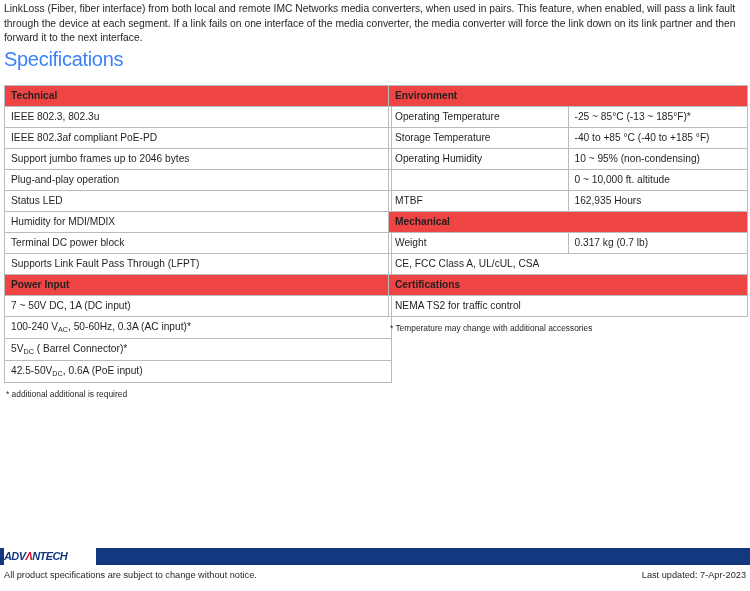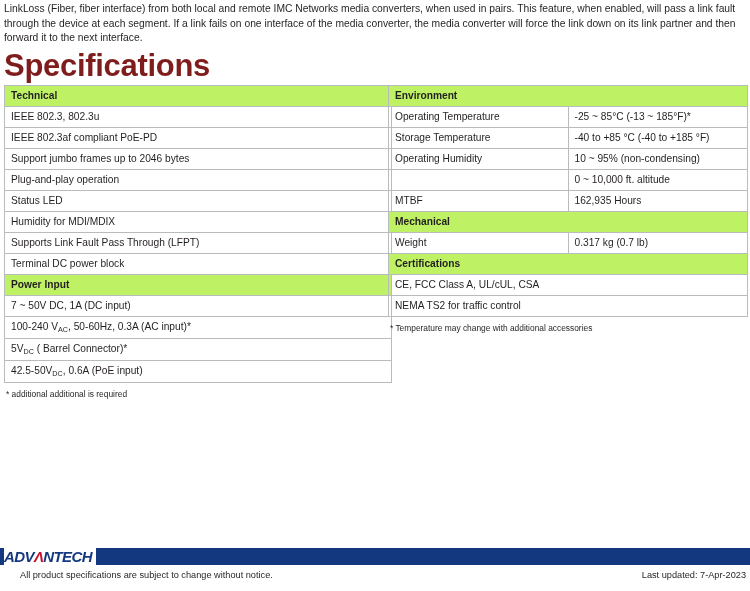--- a/index.html
+++ b/index.html
@@ -26,23 +26,23 @@
     top: 2px;
     width: 742px;
     font-size: 10.3px;
     line-height: 14.5px;
     color: #231f20;
   }
   .section-title {
     position: absolute;
     left: 4px;
     top: 48px;
-    font-size: 31px;
-    font-weight: bold;
-    color: #7f1d1d;
+    font-size: 20px;
+    font-weight: normal;
+    color: #3b82f6;
     letter-spacing: -0.3px;
   }
   .col-left {
     position: absolute;
     left: 4px;
     top: 85px;
     width: 388px;
   }
   .col-right {
     position: absolute;
@@ -58,21 +58,21 @@
   table.spec td {
     border: 1px solid #b9bcbe;
     padding: 3px 6px 4px 6px;
     font-size: 10.2px;
     line-height: 13px;
     vertical-align: top;
     height: 12px;
   }
   table.spec td.hdr {
     font-weight: bold;
-    background: #bef264;
+    background: #ef4444;
   }
   .col-right table.spec td.label {
     width: 124px;
     margin-left: 40px;
   }
   .footnote {
     font-size: 8.4px;
     color: #231f20;
     margin-top: 6px;
     padding-left: 2px;
@@ -95,34 +95,34 @@
     position: absolute;
     left: 4px;
     top: 548px;
     width: 92px;
     height: 17px;
     background: #ffffff;
     display: flex;
     align-items: center;
   }
   .logo-text {
-    font-size: 15px;
+    font-size: 11px;
     font-weight: bold;
     font-style: italic;
     color: #14387f;
     letter-spacing: -0.6px;
     line-height: 17px;
     white-space: nowrap;
   }
   .logo-text .acc {
     color: #c8102e;
   }
   .footer-note {
     position: absolute;
-    left: 20px;
+    left: 4px;
     top: 570px;
     font-size: 9.2px;
     color: #231f20;
   }
   .footer-update {
     position: absolute;
     right: 4px;
     top: 570px;
     font-size: 9.2px;
     color: #231f20;
@@ -156,24 +156,24 @@
           <tr>
             <td colspan="1">Plug-and-play operation</td>
           </tr>
           <tr>
             <td colspan="1">Status LED</td>
           </tr>
           <tr>
             <td colspan="1">Humidity for MDI/MDIX</td>
           </tr>
           <tr>
+            <td colspan="1">Terminal DC power block</td>
+          </tr>
+          <tr>
             <td colspan="1">Supports Link Fault Pass Through (LFPT)</td>
-          </tr>
-          <tr>
-            <td colspan="1">Terminal DC power block</td>
           </tr>
           <tr>
             <td class="hdr" colspan="1">Power Input</td>
           </tr>
           <tr>
             <td colspan="1">7 ~ 50V DC, 1A (DC input)</td>
           </tr>
           <tr>
             <td colspan="1"><span>100-240 V</span><sub>AC</sub><span>, 50-60Hz, 0.3A (AC input)*</span></td>
           </tr>
@@ -215,24 +215,24 @@
             <td>162,935 Hours</td>
           </tr>
           <tr>
             <td class="hdr" colspan="2">Mechanical</td>
           </tr>
           <tr>
             <td class="label">Weight</td>
             <td>0.317 kg (0.7 lb)</td>
           </tr>
           <tr>
+            <td colspan="2">CE, FCC Class A, UL/cUL, CSA</td>
+          </tr>
+          <tr>
             <td class="hdr" colspan="2">Certifications</td>
-          </tr>
-          <tr>
-            <td colspan="2">CE, FCC Class A, UL/cUL, CSA</td>
           </tr>
           <tr>
             <td colspan="2">NEMA TS2 for traffic control</td>
           </tr>
         </tbody>
     </table>
     <div class="footnote">* Temperature may change with additional accessories</div>
   </div>
 
   <div class="footer-bar"></div>

